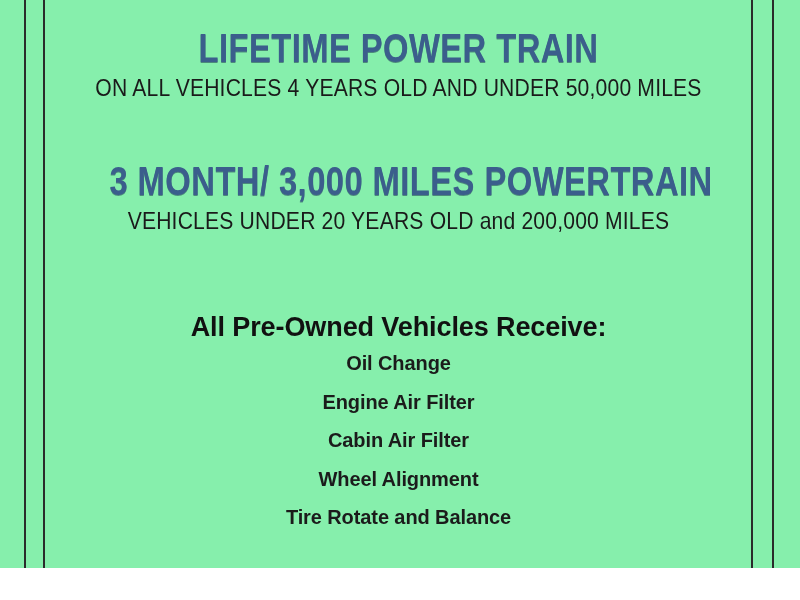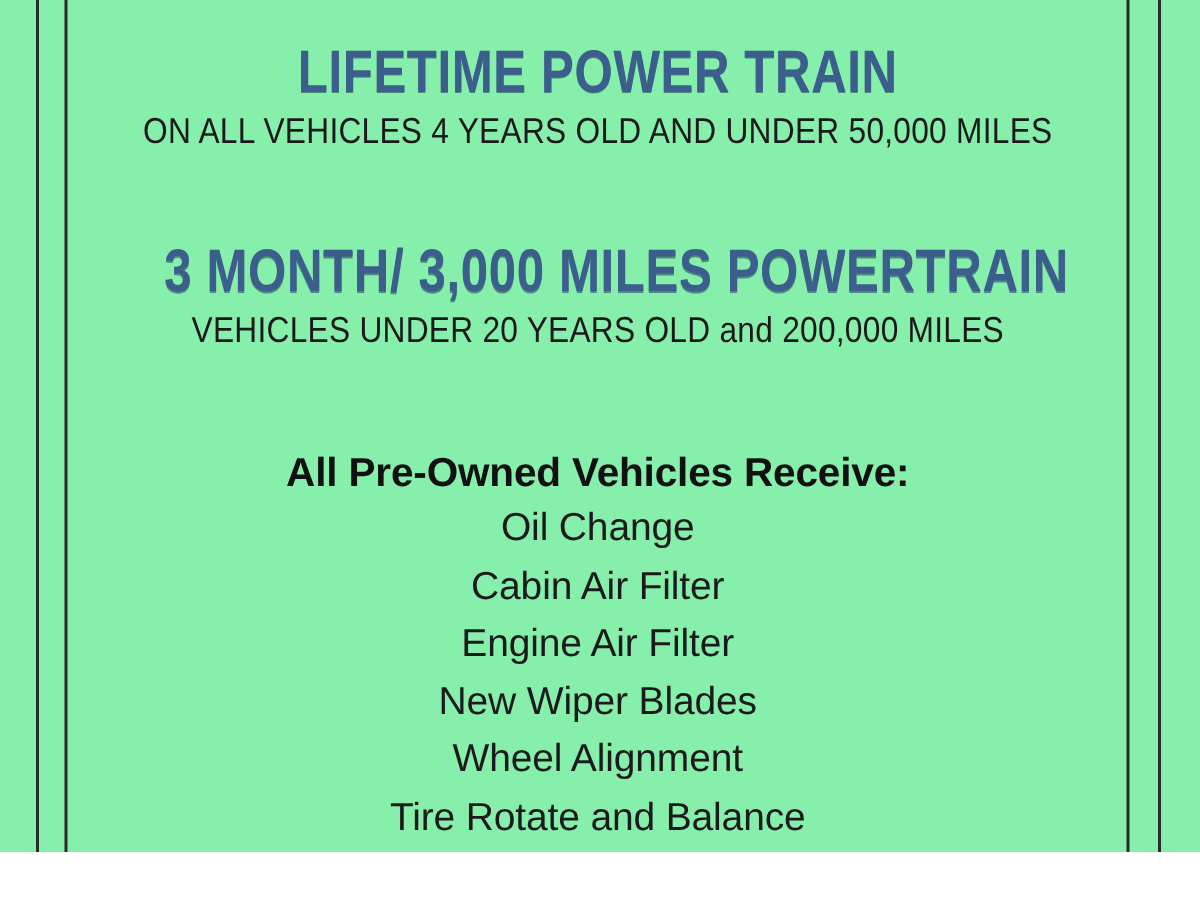--- a/index.html
+++ b/index.html
@@ -77,27 +77,28 @@
   
   #services { top: 298px; }
 
   .services-title {
     color: #111111;
     font-size: 27px;
     line-height: 34px;
     font-weight: bold;
     letter-spacing: -0.1px;
     white-space: nowrap;
+    margin-top: 12px;
   }
 
   .service-item {
     color: #1b1b1b;
-    font-size: 26px;
+    font-size: 20px;
     line-height: 38.5px;
-    font-weight: normal;
+    font-weight: bold;
     letter-spacing: -0.1px;
     white-space: nowrap;
   }
 </style>
 </head>
 <body>
 
 <div id="page">
 
   <div class="rule rule-left-outer"></div>
@@ -114,21 +115,20 @@
 
     <div class="block" id="offer-2">
       <div class="headline">3 MONTH/ 3,000 MILES POWERTRAIN</div>
       <div class="subhead offer-sub">VEHICLES UNDER 20 YEARS OLD and 200,000 MILES</div>
     </div>
 
     <div class="block" id="services">
       <div class="services-title">All Pre-Owned Vehicles Receive:</div>
 
       <div class="service-item">Oil Change</div>
+      <div class="service-item">Engine Air Filter</div>
       <div class="service-item">Cabin Air Filter</div>
-      <div class="service-item">Engine Air Filter</div>
-      <div class="service-item">New Wiper Blades</div>
       <div class="service-item">Wheel Alignment</div>
       <div class="service-item">Tire Rotate and Balance</div>
     </div>
 
   </div>
 </div>
 
 </body></html>

